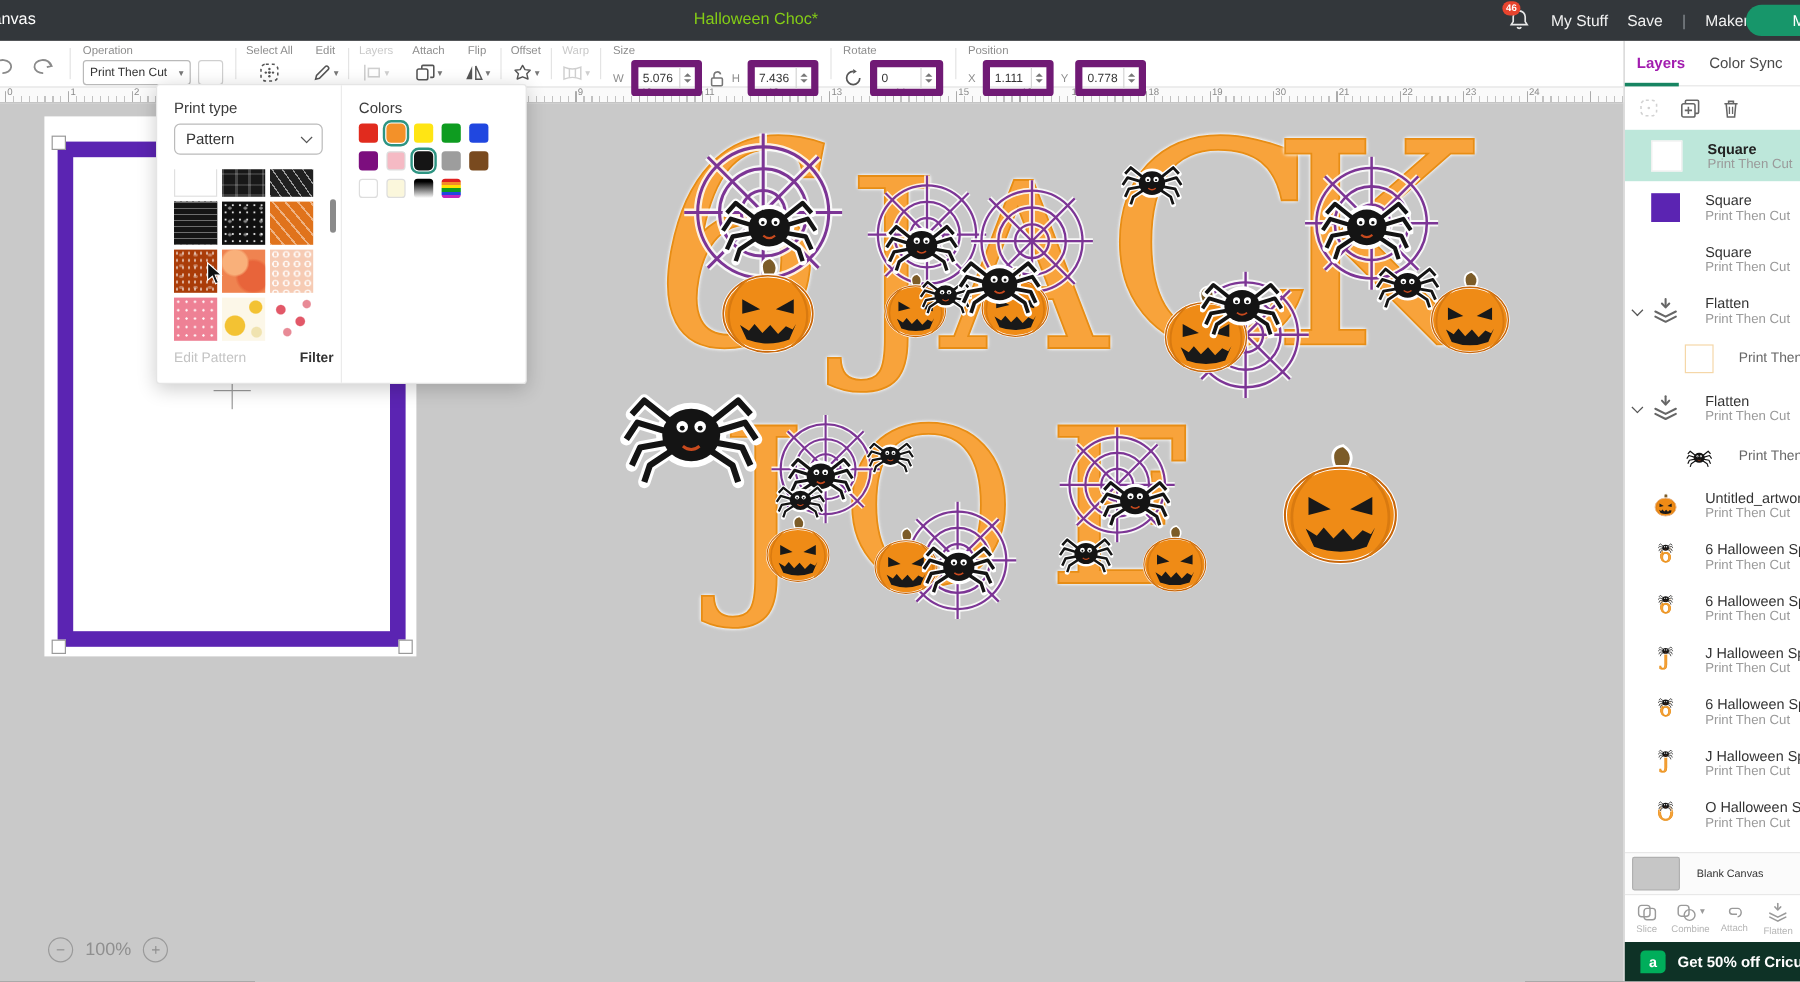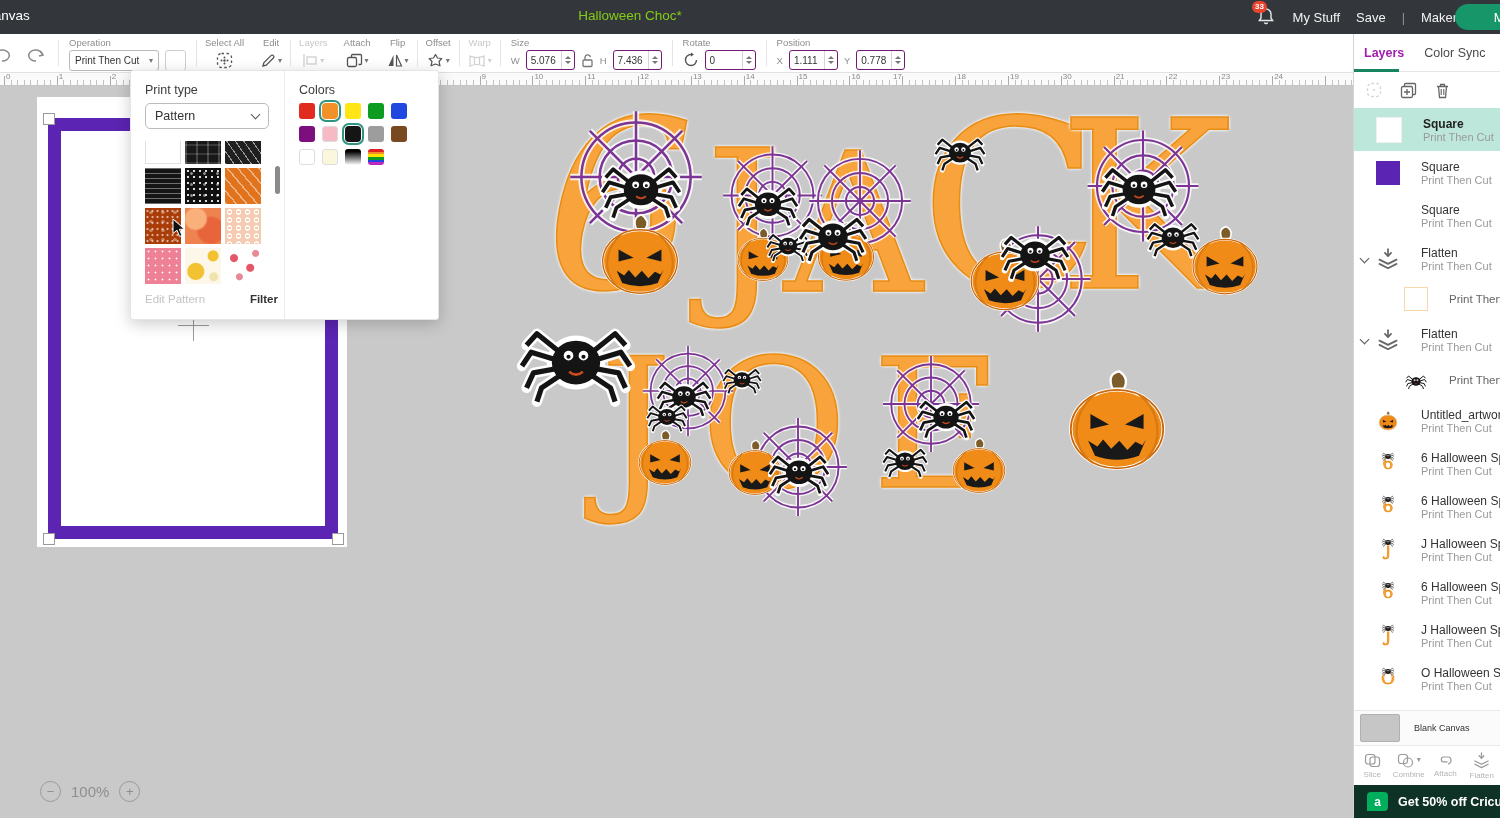--- a/index.html
+++ b/index.html
@@ -32,21 +32,21 @@
   .icol .iconbox{display:flex;align-items:center;gap:2px;flex:1;}
   .caret{font-size:8px;color:#777;line-height:1;}
   .disabled, .disabled *{color:#c9c9c9!important;stroke:#cfcfcf!important;}
   .disabled .caret{color:#cfcfcf!important;}
   .undo-redo{flex-direction:row;align-items:center;gap:14px;padding:0 12px 0 0;}
   .ur-icon{margin-top:10px;}
   .ur-icon.undo{margin-left:-8px;}
   .dropdown{display:flex;align-items:center;justify-content:space-between;border:1px solid #b9b9b9;border-radius:3px;
             height:19px;padding:0 5px;font-size:10px;color:#333;min-width:78px;gap:5px;}
   .swatch-box{width:19px;height:19px;border:1px solid #cfcfcf;border-radius:3px;background:#fff;}
-  .ninput{display:flex;align-items:center;border:1px solid #701a75;border-radius:3px;height:18px;font-size:10px;color:#333;}
+  .ninput{display:flex;align-items:center;border:6px solid #701a75;border-radius:3px;height:18px;font-size:10px;color:#333;}
   .nval{padding:0 4px;min-width:26px;}
   .spin{display:flex;flex-direction:column;justify-content:center;gap:2px;border-left:1px solid #d5d5d5;height:100%;padding:0 3px;}
   .spin i{display:block;width:0;height:0;border-left:3px solid transparent;border-right:3px solid transparent;}
   .spin .up{border-bottom:3.5px solid #777;}
   .spin .dn{border-top:3.5px solid #777;}
   .wh-letter{font-size:9.5px;color:#8d8d8d;}
   
   .ruler{position:absolute;left:0;top:72px;width:1353px;height:13px;background:#fafafa;border-bottom:1px solid #c5c5c5;z-index:5;}
   .ruler .ticks{position:absolute;left:4px;right:0;bottom:0;height:5px;
     background:repeating-linear-gradient(90deg,#c2c2c2 0 1px,transparent 1px 6.605px);}
@@ -217,21 +217,21 @@
 
   <header class="topbar">
     <span class="nav-left">Canvas</span>
     <span class="doc-title">Halloween Choc*</span>
     <div class="top-right">
       <span class="bell-wrap">
         <svg width="18" height="19" viewBox="0 0 18 19">
             <path d="M9 2a5 5 0 0 0-5 5v4l-1.6 2.5h13.2L14 11V7a5 5 0 0 0-5-5z" fill="none" stroke="#e8e8e8" stroke-width="1.4"></path>
             <path d="M7.4 15.5a1.7 1.7 0 0 0 3.2 0" fill="none" stroke="#e8e8e8" stroke-width="1.4"></path>
           </svg>
-        <span class="badge">33</span>
+        <span class="badge">46</span>
       </span>
       <span class="top-link">My Stuff</span>
       <span class="top-link">Save</span>
       <span class="top-sep">|</span>
       <span class="machine">
         <span>Maker 3</span>
         <span class="chev"></span>
       </span>
     </div>
     <div class="make-btn">Make It</div>

